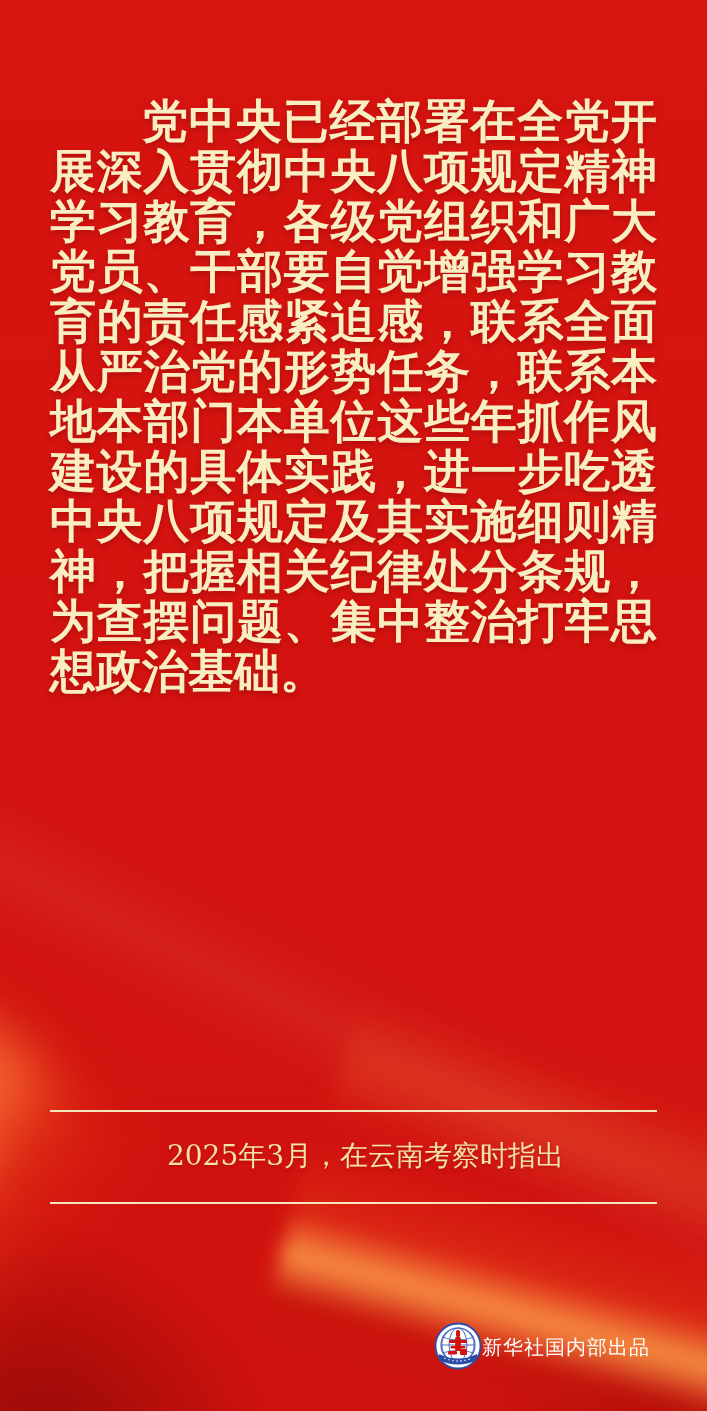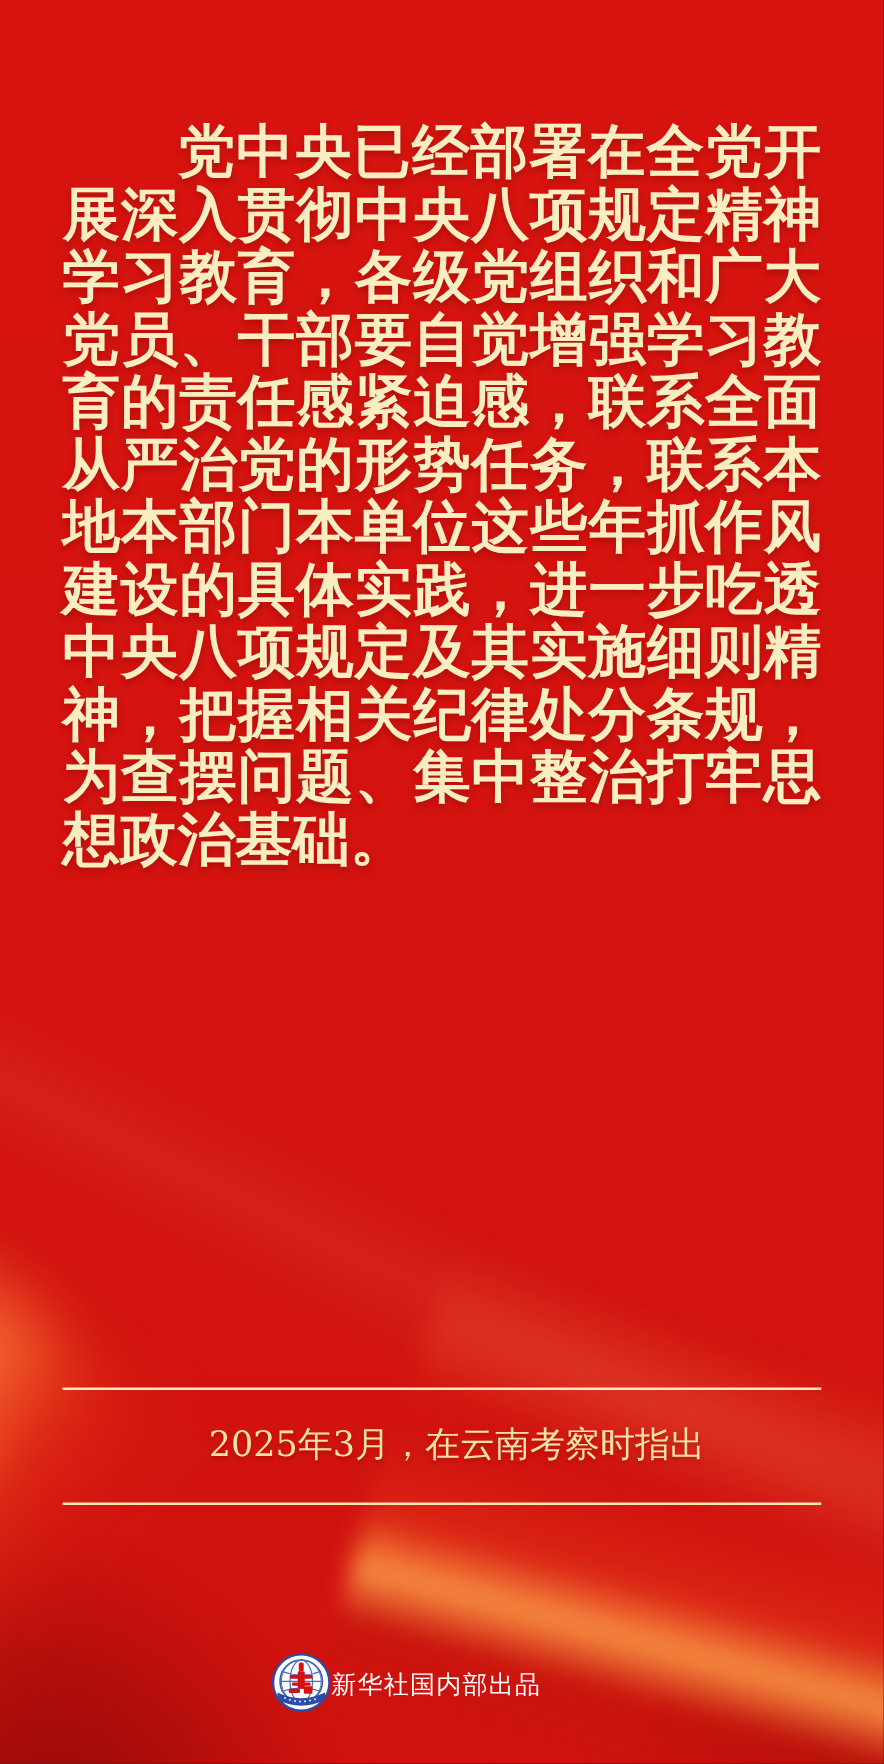--- a/index.html
+++ b/index.html
@@ -76,21 +76,21 @@
   .rule-bottom{top:1202px;}
   .citation{
     position:absolute;left:12px;top:1134px;width:707px;
     font-size:28px;line-height:44px;font-weight:400;
     color:#f2e2a6;text-align:center;margin:0;
     text-shadow:0 2px 3px rgba(140,10,5,0.4);
   }
   
   .footer{
     position:absolute;left:0;top:1322px;width:650px;
-    display:flex;align-items:center;justify-content:center;
+    display:flex;align-items:center;justify-content:flex-end;
   }
   .logo{width:48px;height:50px;flex:0 0 auto;}
   .credit{
     font-family:"Liberation Sans", sans-serif;
     font-size:20px;letter-spacing:1px;color:#ffffff;margin:0;
   }
 </style>
 </head>
 <body>
 

